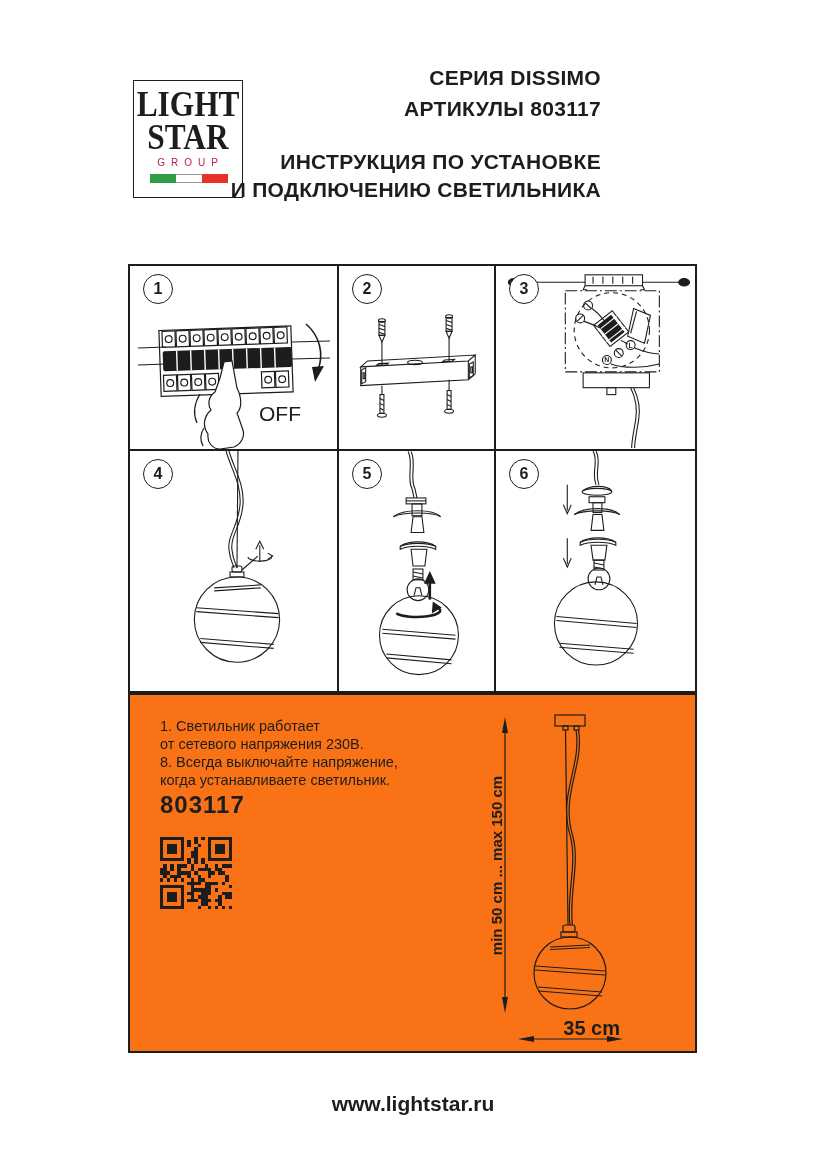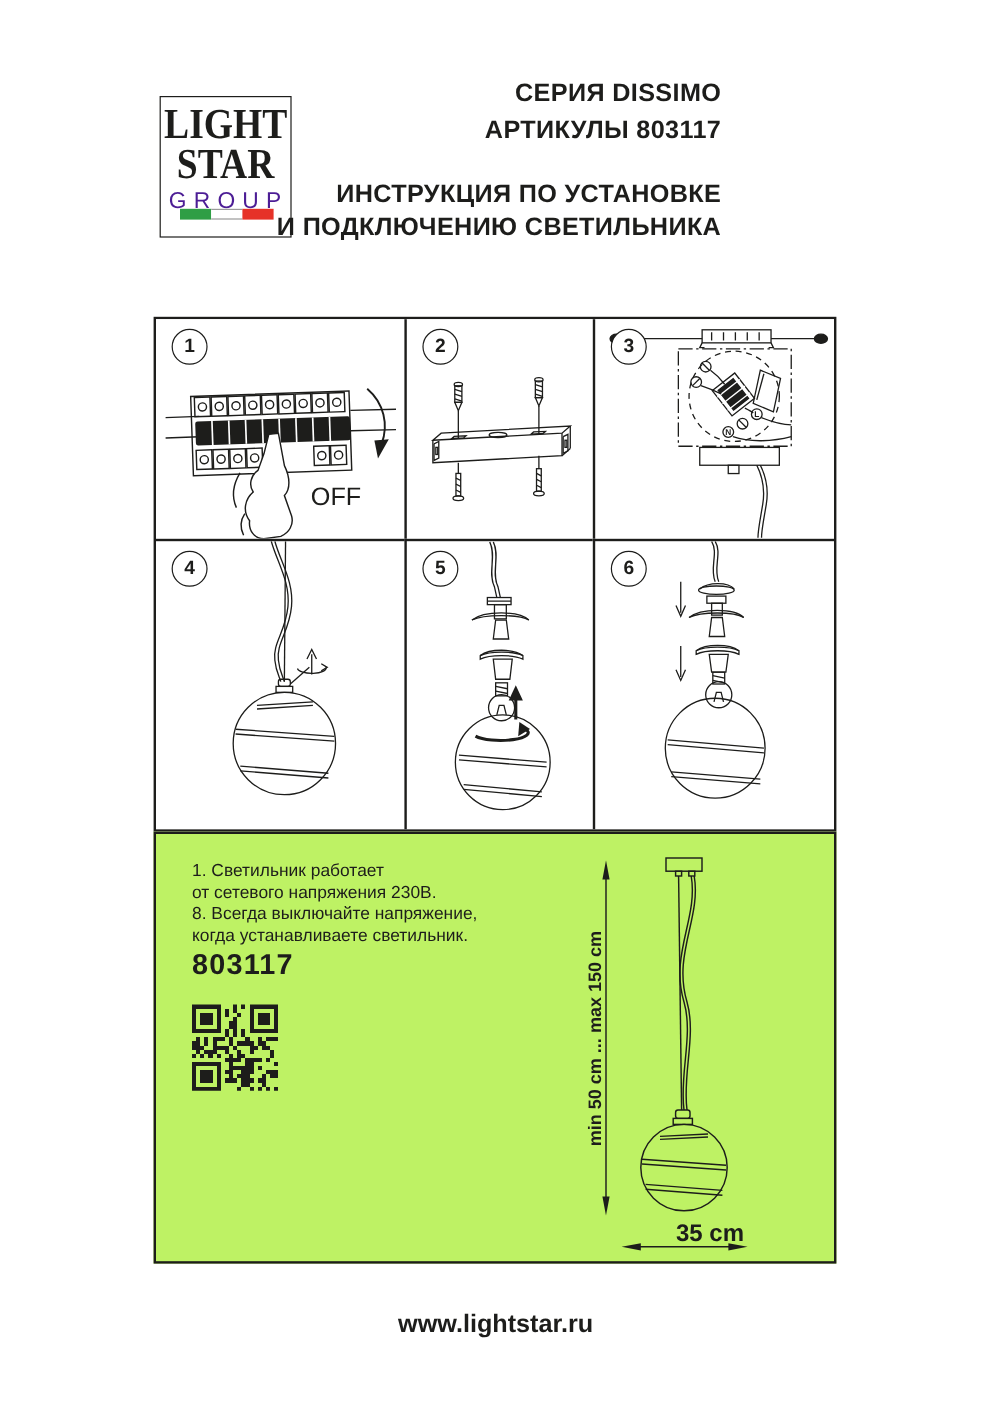--- a/index.html
+++ b/index.html
@@ -13,21 +13,21 @@
   .logo-box {
     position:absolute; left:133px; top:80px; width:110px; height:118px;
     border:1.5px solid #1d1d1b; background:#fff; text-align:center; padding-top:6px;
   }
   .logo-word {
     font-family:"Liberation Serif", serif; font-weight:700; font-size:33px;
     line-height:33px; letter-spacing:0px; color:#1d1d1b;
     transform:scale(0.95,1.08); transform-origin:center top;
   }
   .logo-group {
-    font-size:19px; letter-spacing:6px; color:#4c1d95; margin-top:4px;
+    font-size:10px; letter-spacing:6px; color:#be185d; margin-top:4px;
     padding-left:5px; font-weight:400;
   }
   .flag { position:absolute; left:16px; bottom:14px; width:78px; height:9px; display:flex; }
   .flag div { flex:1; height:100%; }
   .flag .mid { border-top:1px solid #9a9a9a; border-bottom:1px solid #9a9a9a; }
 
   
   .header-text { position:absolute; top:62px; right:129px; text-align:right; }
   .header-series { font-size:21px; font-weight:700; line-height:31px; letter-spacing:0.3px; }
   .header-title  { font-size:21px; font-weight:700; line-height:28px; letter-spacing:0.3px; margin-top:24px; }
@@ -45,21 +45,21 @@
   .step-circle {
     position:absolute; left:13px; top:8px; width:30px; height:30px; z-index:2;
     border:1.7px solid #1d1d1b; border-radius:50%; background:#fff;
     display:flex; align-items:center; justify-content:center;
     font-size:16px; font-weight:700;
   }
 
   
   .bottom-panel {
     position:absolute; left:128px; top:693px; width:569px; height:360px;
-    border:2px solid #1d1d1b; background:#bef264;
+    border:2px solid #1d1d1b; background:#f97316;
   }
   .notes { position:absolute; left:30px; top:22px; font-size:14.5px; line-height:18px; }
   .article-number { position:absolute; left:30px; top:96px; font-size:24px; font-weight:700; letter-spacing:1px; }
   .qr { position:absolute; left:30px; top:142px; width:72px; height:72px; }
   .dim-svg { position:absolute; left:0; top:0; width:569px; height:360px; }
   .dim-range-label {
     position:absolute; left:236px; top:162px; width:260px; text-align:center;
     font-size:15px; font-weight:700; transform:rotate(-90deg); transform-origin:center;
     white-space:nowrap;
   }

